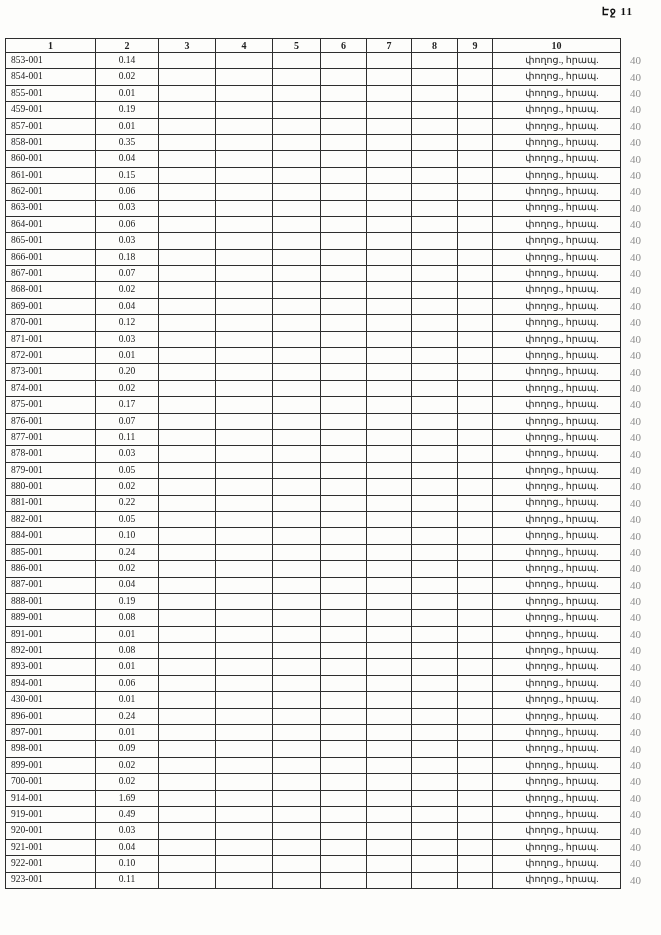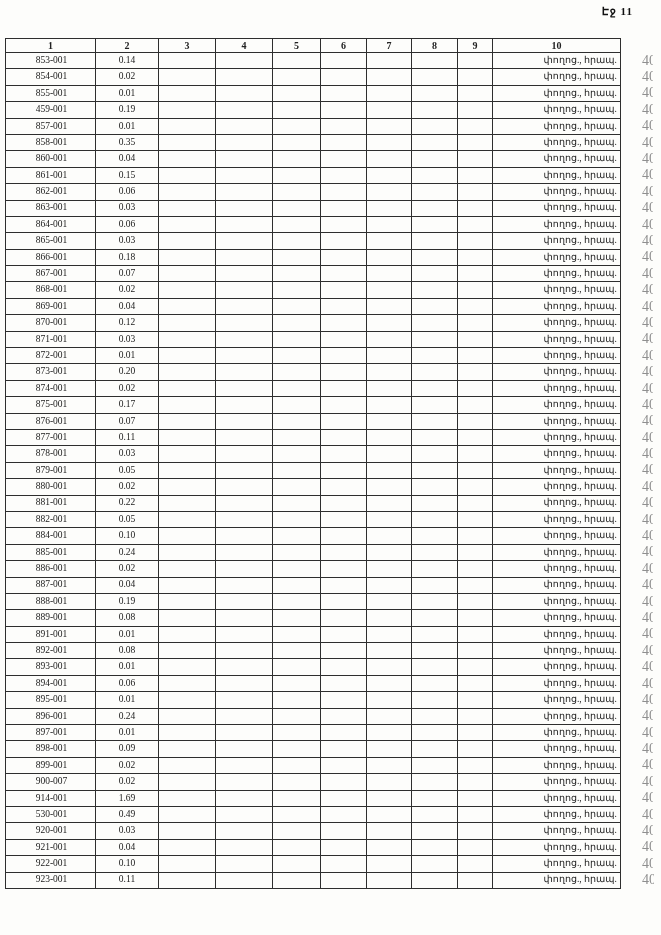--- a/index.html
+++ b/index.html
@@ -40,31 +40,31 @@
     white-space: nowrap;
   }
   .doc-table th {
     height: 13px;
     font-size: 10px;
     font-weight: bold;
     text-align: center;
     color: #222;
   }
   .doc-table td { height: 15.4px; }
-  td.cell-id   { text-align: center; padding-left: 5px; }
+  td.cell-id   { text-align: left; padding-left: 5px; }
   td.cell-val  { text-align: center; }
-  td.cell-note { text-align: right; padding-left: 14px; }
+  td.cell-note { text-align: center; padding-left: 14px; }
   td.cell-margin, th.cell-margin {
     border: none;
     background: transparent;
     color: #8f8f8f;
-    font-size: 14px;
+    font-size: 11px;
     font-weight: normal;
     text-align: left;
-    padding-left: 21px;
+    padding-left: 9px;
   }
 </style>
 </head>
 <body>
 
 <div class="page">
 
   <div class="page-label">Էջ 11</div>
 
   <table class="doc-table">
@@ -598,21 +598,21 @@
       <td></td>
       <td></td>
       <td></td>
       <td></td>
       <td></td>
       <td></td>
       <td class="cell-note">փողոց., հրապ.</td>
       <td class="cell-margin">40</td>
     </tr>
         <tr>
-      <td class="cell-id">895-001</td>
+      <td class="cell-id">430-001</td>
       <td class="cell-val">0.01</td>
       <td></td>
       <td></td>
       <td></td>
       <td></td>
       <td></td>
       <td></td>
       <td></td>
       <td class="cell-note">փողոց., հրապ.</td>
       <td class="cell-margin">40</td>
@@ -663,21 +663,21 @@
       <td></td>
       <td></td>
       <td></td>
       <td></td>
       <td></td>
       <td></td>
       <td class="cell-note">փողոց., հրապ.</td>
       <td class="cell-margin">40</td>
     </tr>
         <tr>
-      <td class="cell-id">900-007</td>
+      <td class="cell-id">700-001</td>
       <td class="cell-val">0.02</td>
       <td></td>
       <td></td>
       <td></td>
       <td></td>
       <td></td>
       <td></td>
       <td></td>
       <td class="cell-note">փողոց., հրապ.</td>
       <td class="cell-margin">40</td>
@@ -689,21 +689,21 @@
       <td></td>
       <td></td>
       <td></td>
       <td></td>
       <td></td>
       <td></td>
       <td class="cell-note">փողոց., հրապ.</td>
       <td class="cell-margin">40</td>
     </tr>
         <tr>
-      <td class="cell-id">530-001</td>
+      <td class="cell-id">919-001</td>
       <td class="cell-val">0.49</td>
       <td></td>
       <td></td>
       <td></td>
       <td></td>
       <td></td>
       <td></td>
       <td></td>
       <td class="cell-note">փողոց., հրապ.</td>
       <td class="cell-margin">40</td>

